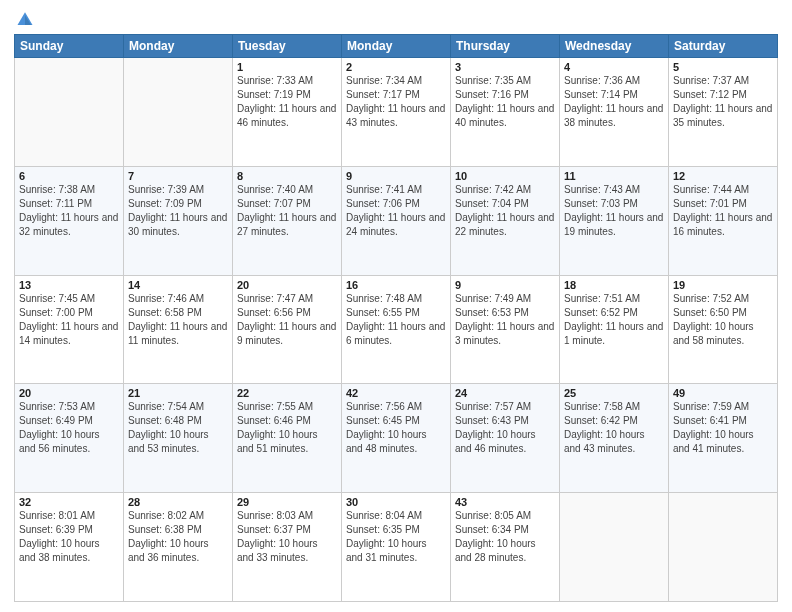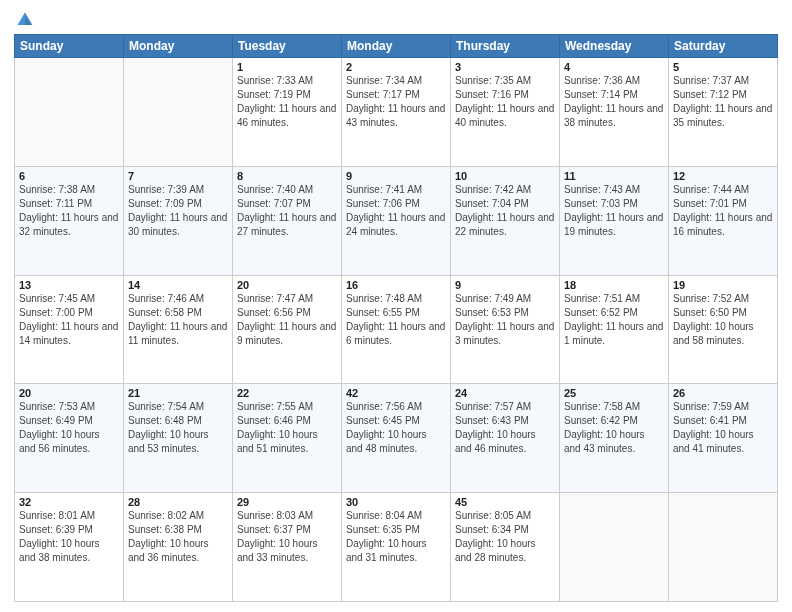--- a/index.html
+++ b/index.html
@@ -241,21 +241,21 @@
           </td>
           <td>
             <span class="day-number">24</span>
             <div class="day-detail">Sunrise: 7:57 AM<br>Sunset: 6:43 PM<br>Daylight: 10 hours and 46 minutes.</div>
           </td>
           <td>
             <span class="day-number">25</span>
             <div class="day-detail">Sunrise: 7:58 AM<br>Sunset: 6:42 PM<br>Daylight: 10 hours and 43 minutes.</div>
           </td>
           <td>
-            <span class="day-number">26</span>
+            <span class="day-number">49</span>
             <div class="day-detail">Sunrise: 7:59 AM<br>Sunset: 6:41 PM<br>Daylight: 10 hours and 41 minutes.</div>
           </td>
         </tr>
         <tr>
           <td>
             <span class="day-number">32</span>
             <div class="day-detail">Sunrise: 8:01 AM<br>Sunset: 6:39 PM<br>Daylight: 10 hours and 38 minutes.</div>
           </td>
           <td>
             <span class="day-number">28</span>
@@ -263,21 +263,21 @@
           </td>
           <td>
             <span class="day-number">29</span>
             <div class="day-detail">Sunrise: 8:03 AM<br>Sunset: 6:37 PM<br>Daylight: 10 hours and 33 minutes.</div>
           </td>
           <td>
             <span class="day-number">30</span>
             <div class="day-detail">Sunrise: 8:04 AM<br>Sunset: 6:35 PM<br>Daylight: 10 hours and 31 minutes.</div>
           </td>
           <td>
-            <span class="day-number">45</span>
+            <span class="day-number">43</span>
             <div class="day-detail">Sunrise: 8:05 AM<br>Sunset: 6:34 PM<br>Daylight: 10 hours and 28 minutes.</div>
           </td>
           <td class="empty-cell"></td>
           <td class="empty-cell"></td>
         </tr>
       </tbody>
   </table>
 </div>
 
 </body></html>

